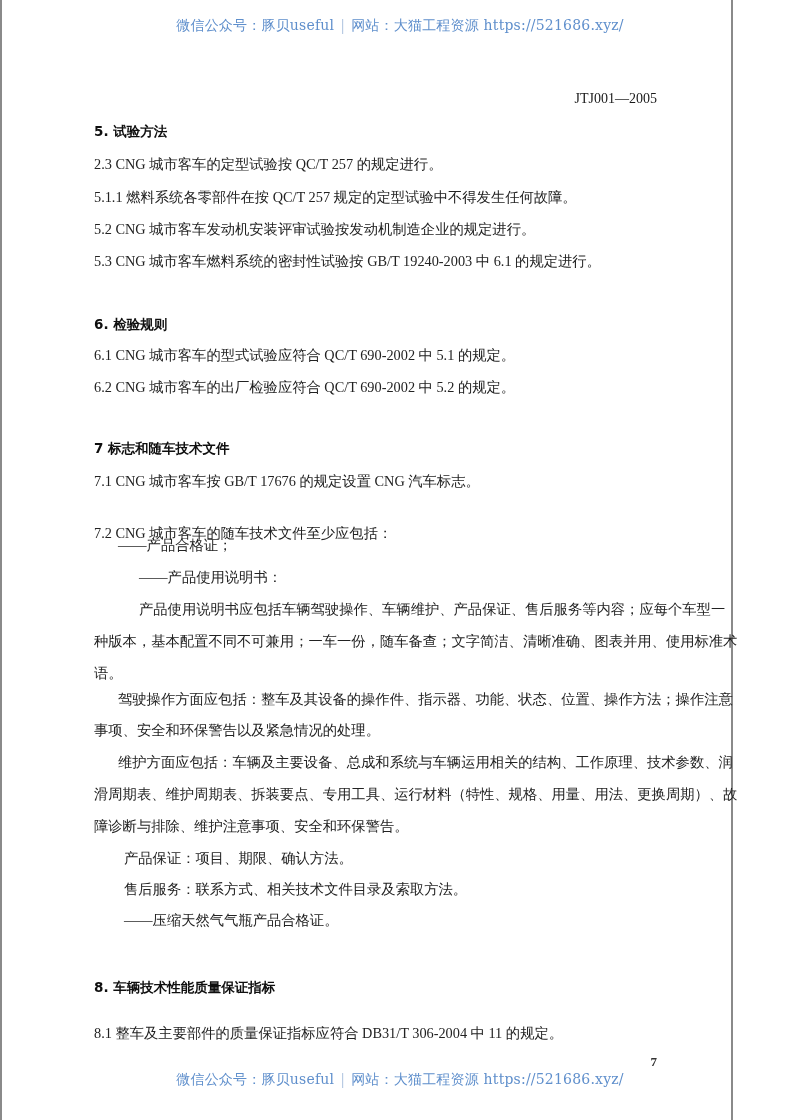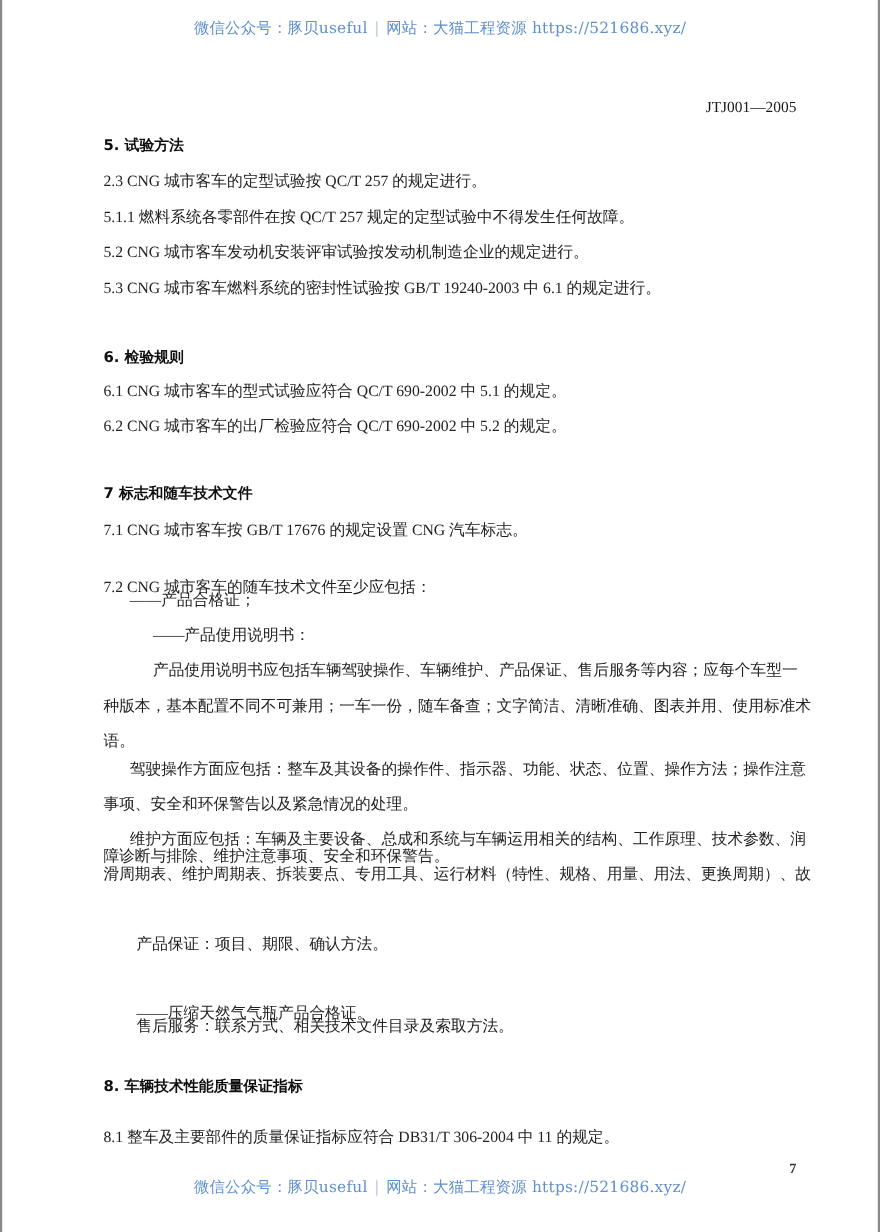--- a/index.html
+++ b/index.html
@@ -11,21 +11,21 @@
       width: 800px;
       height: 1120px;
       position: relative;
       overflow: hidden;
       font-family: "Liberation Serif", "DejaVu Serif", serif;
       color: #1a1a1a;
     }
     .page {
       position: absolute;
       left: 0; top: 0;
-      width: 800px; height: 1120px;
+      width: 733px; height: 1120px;
       background: #ffffff;
     }
     .edge-left {
       position: absolute; left: 0; top: 0; width: 2px; height: 1120px;
       background: #8a8a8a;
     }
     .edge-right {
       position: absolute; right: 0; top: 0; width: 2px; height: 1120px;
       background: #8a8a8a;
     }
@@ -108,24 +108,24 @@
 
   <div class="line" style="top:600px; left:139px;">产品使用说明书应包括车辆驾驶操作、车辆维护、产品保证、售后服务等内容；应每个车型一</div>
   <div class="line" style="top:632px;">种版本，基本配置不同不可兼用；一车一份，随车备查；文字简洁、清晰准确、图表并用、使用标准术</div>
   <div class="line" style="top:664px;">语。</div>
 
   <div class="line" style="top:690px; left:118px;">驾驶操作方面应包括：整车及其设备的操作件、指示器、功能、状态、位置、操作方法；操作注意</div>
   <div class="line" style="top:721px;">事项、安全和环保警告以及紧急情况的处理。</div>
 
   <div class="line" style="top:753px; left:118px;">维护方面应包括：车辆及主要设备、总成和系统与车辆运用相关的结构、工作原理、技术参数、润</div>
   <div class="line" style="top:785px;">滑周期表、维护周期表、拆装要点、专用工具、运行材料（特性、规格、用量、用法、更换周期）、故</div>
-  <div class="line" style="top:769px;">障诊断与排除、维护注意事项、安全和环保警告。</div>
+  <div class="line" style="top:817px;">障诊断与排除、维护注意事项、安全和环保警告。</div>
 
   <div class="line" style="top:849px; left:124px;">产品保证：项目、期限、确认方法。</div>
-  <div class="line" style="top:880px; left:124px;margin-top:43px;">售后服务：联系方式、相关技术文件目录及索取方法。</div>
+  <div class="line" style="top:880px; left:124px;">售后服务：联系方式、相关技术文件目录及索取方法。</div>
   <div class="line" style="top:911px; left:124px;">——压缩天然气气瓶产品合格证。</div>
 
   <div class="line heading" style="top:979px;">8. 车辆技术性能质量保证指标</div>
   <div class="line" style="top:1024px;">8.1  整车及主要部件的质量保证指标应符合 DB31/T 306-2004 中 11 的规定。</div>
 
   <div class="page-number">7</div>
 
   <div class="watermark wm-bottom">
     <span>微信公众号：豚贝useful</span><span class="sep">|</span><span>网站：大猫工程资源 https://521686.xyz/</span>
   </div>

